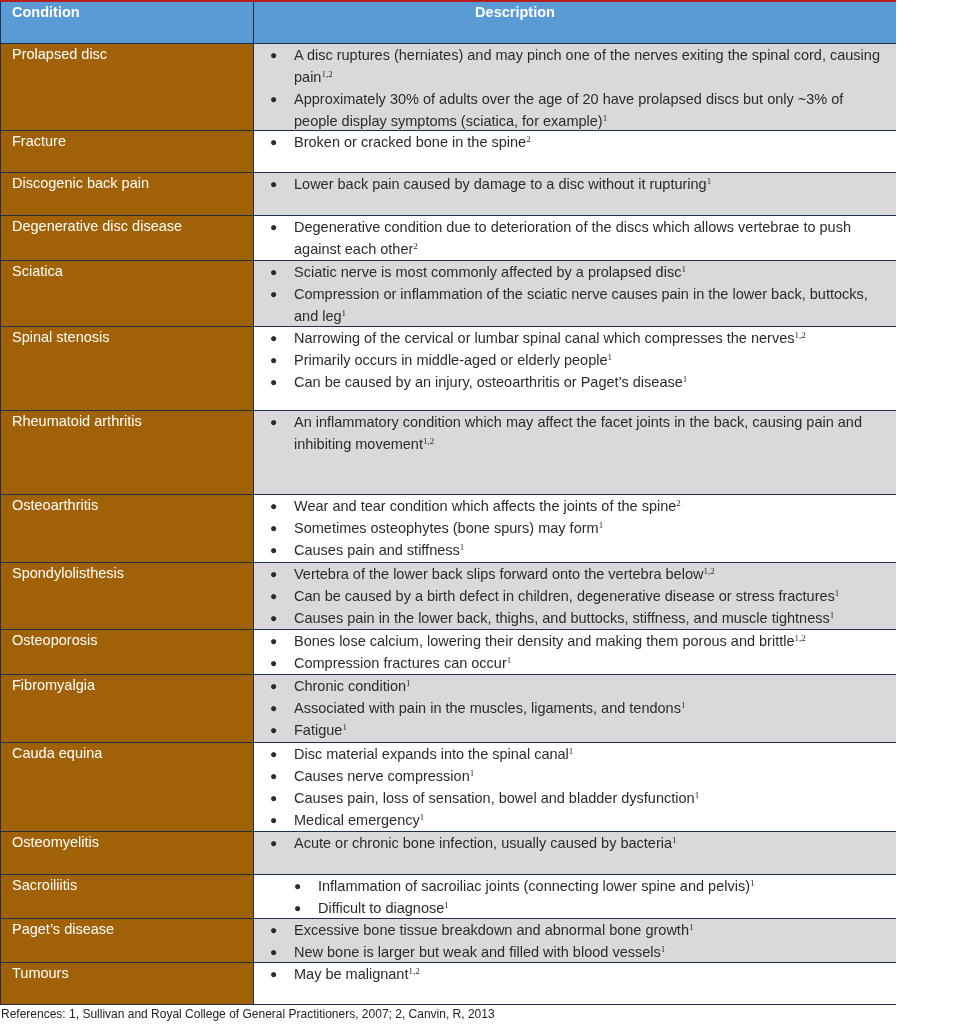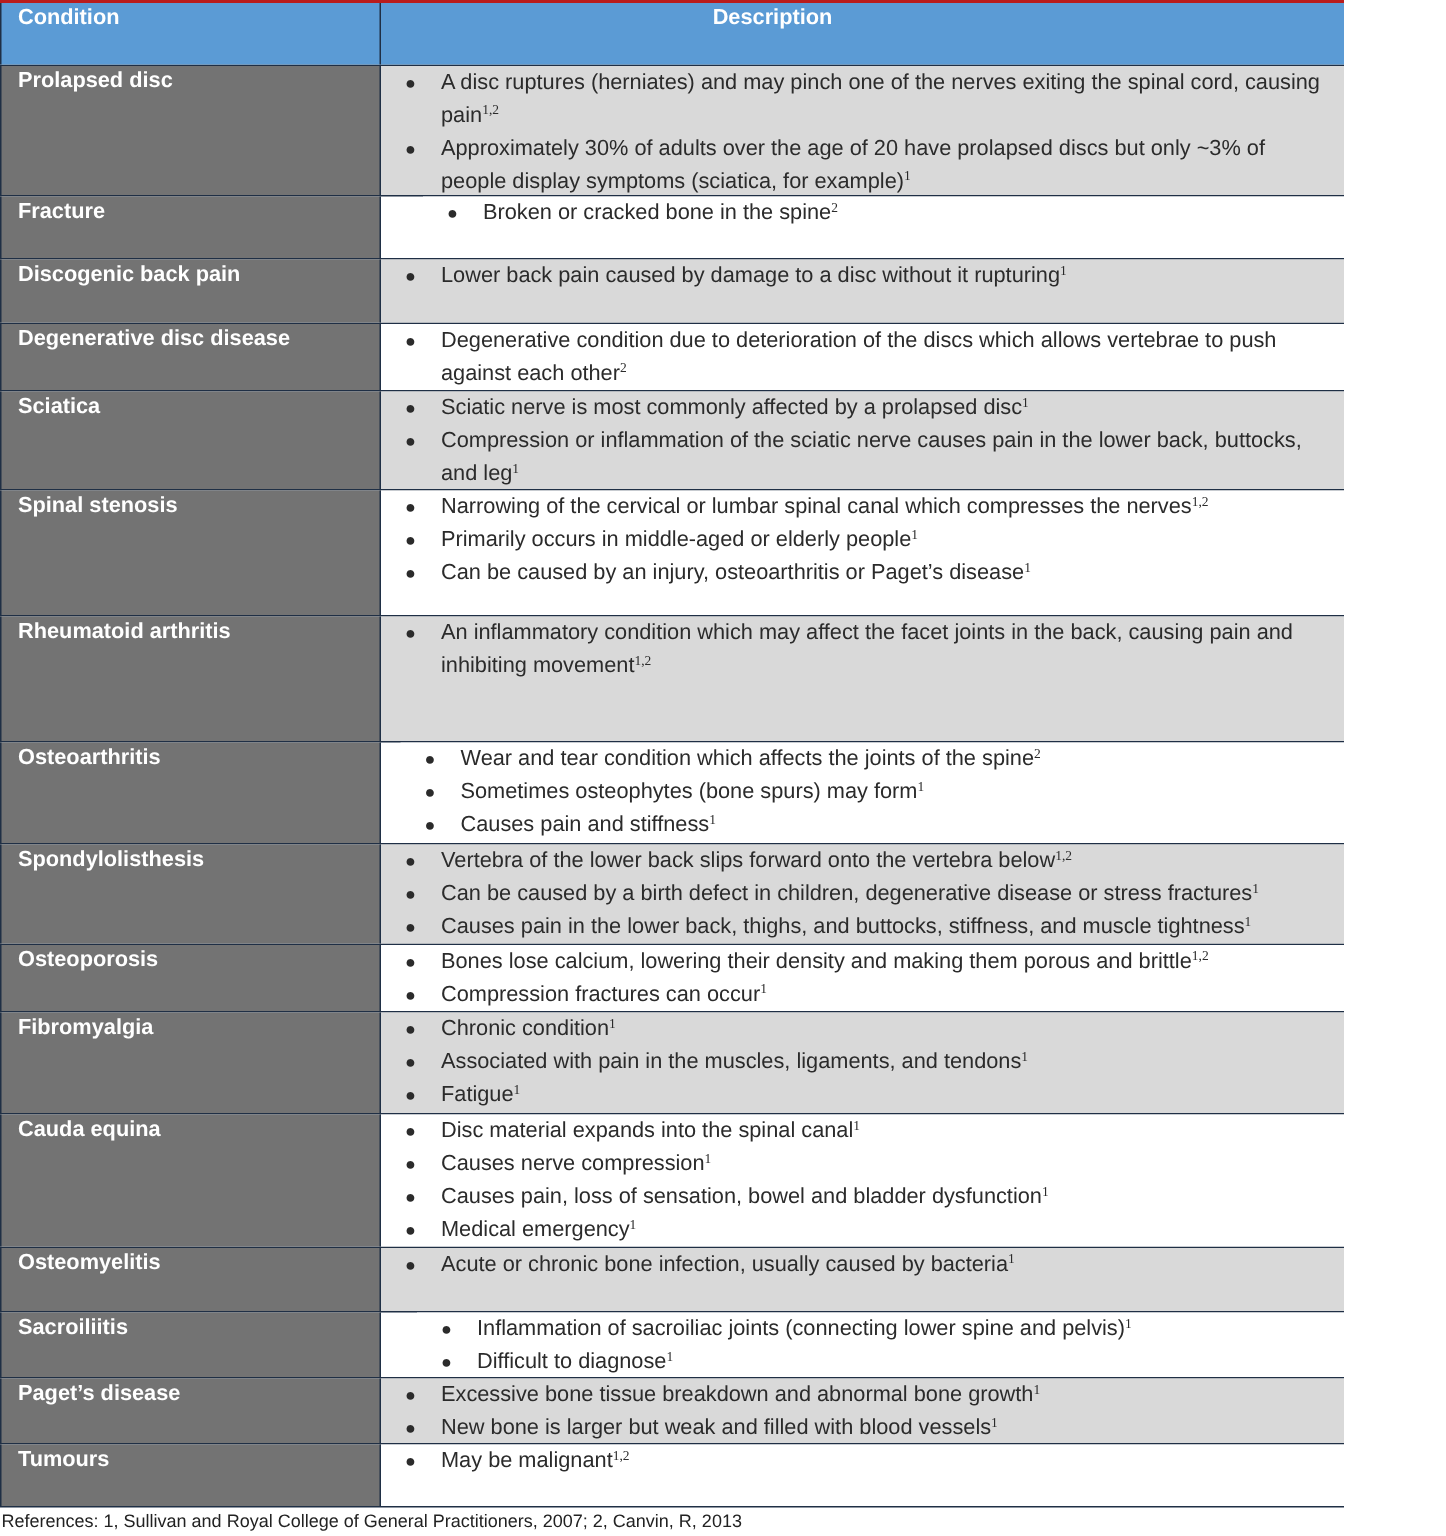--- a/index.html
+++ b/index.html
@@ -1,19 +1,19 @@
 <!DOCTYPE html>
 <html><head>
 <meta charset="utf-8">
 <style>
   html, body { margin: 0; padding: 0; background: #ffffff; }
   body { width: 964px; height: 1024px; overflow: hidden; font-family: "Liberation Sans", sans-serif; color: #2b2b2b; }
   .table { position: relative; width: 896px; border-top: 2px solid #b91c1c; }
   .row { display: flex; border-bottom: 1.5px solid #1f2f45; box-sizing: border-box; }
-  .cond { width: 254px; flex: 0 0 254px; background: #737373; color: #ffffff; font-weight: bold; font-size: 14.5px; padding: 2px 0 0 11px; box-sizing: border-box; border-right: 1.5px solid #1f2f45; border-left: 1.5px solid #1f2f45; }
+  .cond { width: 254px; flex: 0 0 254px; background: #a16207; color: #ffffff; font-weight: normal; font-size: 14.5px; padding: 2px 0 0 11px; box-sizing: border-box; border-right: 1.5px solid #1f2f45; border-left: 1.5px solid #1f2f45; }
   .desc { flex: 1; font-size: 14.5px; padding: 0 8px 0 0; box-sizing: border-box; }
   .row.gray .desc { background: #d9d9d9; }
   .row.white .desc { background: #ffffff; }
   .row.header .cond, .row.header .desc { background: #5b9bd5; color: #ffffff; font-weight: bold; }
   .row.header .desc { text-align: center; padding-top: 2px; padding-right: 120px; }
   ul { list-style: none; margin: 0; padding: 0; }
   li { position: relative; padding-left: 40px; line-height: 22px; }
   li .bullet { position: absolute; left: 16px; top: 0; font-size: 12px; color: #2b2b2b; }
   sup { font-size: 9px; line-height: 0; vertical-align: 5px; font-family: Liberation Serif, serif; }
   .refs { font-size: 12px; color: #222; padding: 2px 0 0 1px; }
@@ -29,21 +29,21 @@
   <div id="rows">
       <div class="row gray" style="height: 87px;">
         <div class="cond">Prolapsed disc</div>
         <div class="desc">
           <ul>
             <li><span class="bullet">●</span><span>A disc ruptures (herniates) and may pinch one of the nerves exiting the spinal cord, causing pain</span><sup>1,2</sup></li>
             <li><span class="bullet">●</span><span>Approximately 30% of adults over the age of 20 have prolapsed discs but only ~3% of people display symptoms (sciatica, for example)</span><sup>1</sup></li>
           </ul>
         </div>
       </div>
-      <div class="row white" style="height: 42px; gap: 28px;">
+      <div class="row white" style="height: 42px;">
         <div class="cond">Fracture</div>
         <div class="desc">
           <ul>
             <li><span class="bullet">●</span><span>Broken or cracked bone in the spine</span><sup>2</sup></li>
           </ul>
         </div>
       </div>
       <div class="row gray" style="height: 43px; justify-content: center;">
         <div class="cond">Discogenic back pain</div>
         <div class="desc">
@@ -80,21 +80,21 @@
         </div>
       </div>
       <div class="row gray" style="height: 84px;">
         <div class="cond">Rheumatoid arthritis</div>
         <div class="desc">
           <ul>
             <li><span class="bullet">●</span><span>An inflammatory condition which may affect the facet joints in the back, causing pain and inhibiting movement</span><sup>1,2</sup></li>
           </ul>
         </div>
       </div>
-      <div class="row white" style="height: 68px; gap: 13px;">
+      <div class="row white" style="height: 68px;">
         <div class="cond">Osteoarthritis</div>
         <div class="desc">
           <ul>
             <li><span class="bullet">●</span><span>Wear and tear condition which affects the joints of the spine</span><sup>2</sup></li>
             <li><span class="bullet">●</span><span>Sometimes osteophytes (bone spurs) may form</span><sup>1</sup></li>
             <li><span class="bullet">●</span><span>Causes pain and stiffness</span><sup>1</sup></li>
           </ul>
         </div>
       </div>
       <div class="row gray" style="height: 67px;">

